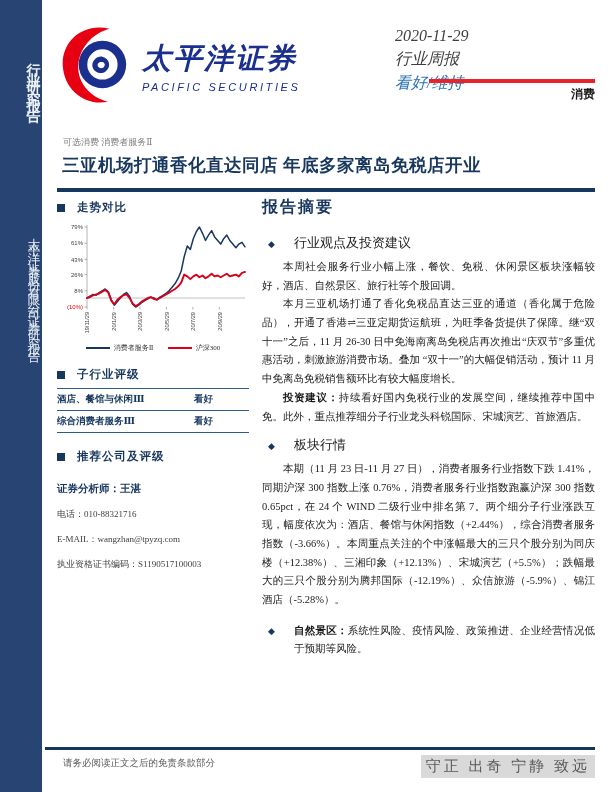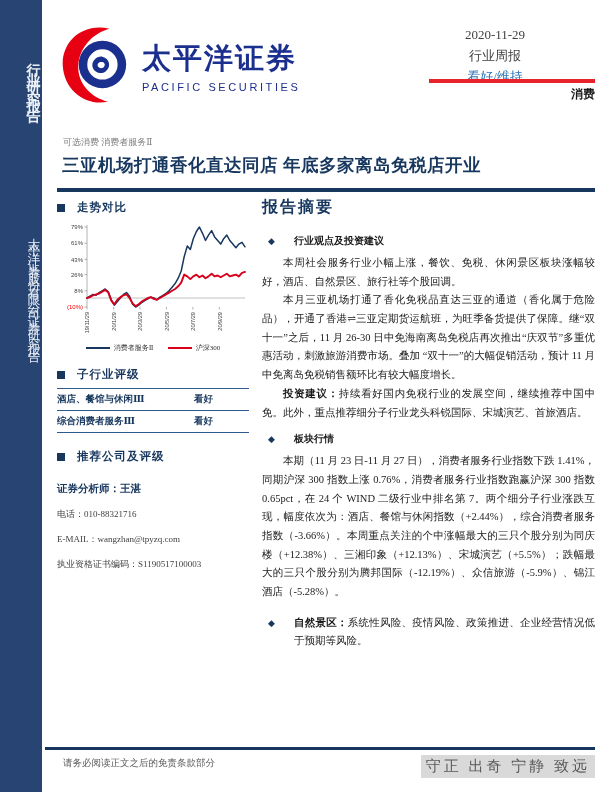--- a/index.html
+++ b/index.html
@@ -11,26 +11,26 @@
   
   .sidebar { position:absolute; left:0; top:0; width:42px; height:792px; background:#274472; }
   .sidebar .vtext {
     position:absolute; left:0; width:42px; text-align:center;
     writing-mode:vertical-rl; color:#EAF0F8;
     font-family:"Liberation Serif","DejaVu Serif",serif;
   }
   .sidebar .vtop { top:52px; font-size:14px; letter-spacing:9px; font-weight:bold; }
   .sidebar .vmid { top:228px; font-size:12.5px; letter-spacing:7px; }
   
-  .logo-wrap { position:absolute; left:58px; top:24px; display:flex; align-items:center; }
+  .logo-wrap { position:absolute; left:58px; top:24px; display:flex; align-items:center;font-style:italic; }
   .logo-icon { width:78px; height:84px; }
   .brand { margin-left:6px; }
   .brand-cn { font-size:29px; font-weight:bold; color:#1B2F8E; letter-spacing:2px; font-family:"Liberation Sans",sans-serif; }
   .brand-en { font-size:11px; color:#1B2F8E; letter-spacing:2.6px; font-family:"Liberation Sans",sans-serif; margin-top:2px; }
-  .meta { position:absolute; right:17px; top:27px; width:200px; text-align:center; font-size:13px; color:#3F3F3F; }
+  .meta { position:absolute; right:17px; top:27px; width:200px; text-align:left; font-size:16px; color:#3F3F3F;font-style:italic; }
   .meta .line { margin-bottom:3.5px; }
   .meta .rating { color:#2E74B5; }
   .meta-rule { position:absolute; right:17px; top:79px; width:166px; height:3.5px; background:#E8232C; }
   .meta-sector { position:absolute; right:17px; top:86px; font-size:12px; font-weight:bold; color:#1a1a1a; }
   .breadcrumb { position:absolute; left:63px; top:136px; font-size:9px; color:#7F7F7F; }
   .doc-title { position:absolute; left:62px; top:153px; width:534px; font-size:17.5px; font-weight:bold; color:#17375E; letter-spacing:0.5px; }
   .title-rule { position:absolute; left:57px; top:188px; width:538px; height:4px; background:#17375E; }
   
   .left-col { position:absolute; left:57px; top:200px; width:192px; }
   .sec-head { display:flex; align-items:center; margin-bottom:6px; }
@@ -52,21 +52,21 @@
   .reports-title { font-size:10px; font-weight:bold; color:#17375E; margin-bottom:7px; }
   .report-item { font-size:9.3px; color:#17375E; line-height:1.58; margin-bottom:5px; }
   .analyst { margin-top:18px; }
   .analyst-name { font-size:10.5px; font-weight:bold; color:#17375E; margin-bottom:12px; }
   .contact { font-size:9px; color:#3F3F3F; margin-bottom:12px; }
   
   .right-col { position:absolute; left:262px; top:197px; width:333px; }
   .summary-title { font-size:16px; font-weight:bold; color:#17375E; letter-spacing:2px; margin-bottom:16px; }
   .bullet-head { display:flex; align-items:baseline; margin:10px 0 6px 0; }
   .diamond { color:#17375E; font-size:9px; margin:0 19px 0 6px; flex:0 0 auto; }
-  .bullet-head .bt { font-size:10px; font-weight:bold; color:#1a1a1a; }
+  .bullet-head .bt { font-size:13px; font-weight:normal; color:#1a1a1a; }
   .para { font-size:10.5px; line-height:1.78; text-align:justify; text-indent:2em; color:#1a1a1a; }
   .para b { font-weight:bold; }
   .risk-row { display:flex; align-items:baseline; margin-top:12px; }
   .risk-text { font-size:10.5px; line-height:1.78; text-align:justify; color:#1a1a1a; flex:1; }
   
   .footer-rule { position:absolute; left:45px; top:747px; width:550px; height:2.5px; background:#17365D; }
   .footer-left { position:absolute; left:63px; top:757px; font-size:9.5px; color:#595959; }
   .footer-right { position:absolute; right:17px; top:755px; background:#D9D9D9; color:#595959; font-size:15px; letter-spacing:3px; padding:2px 5px; }
 </style>
 </head>

